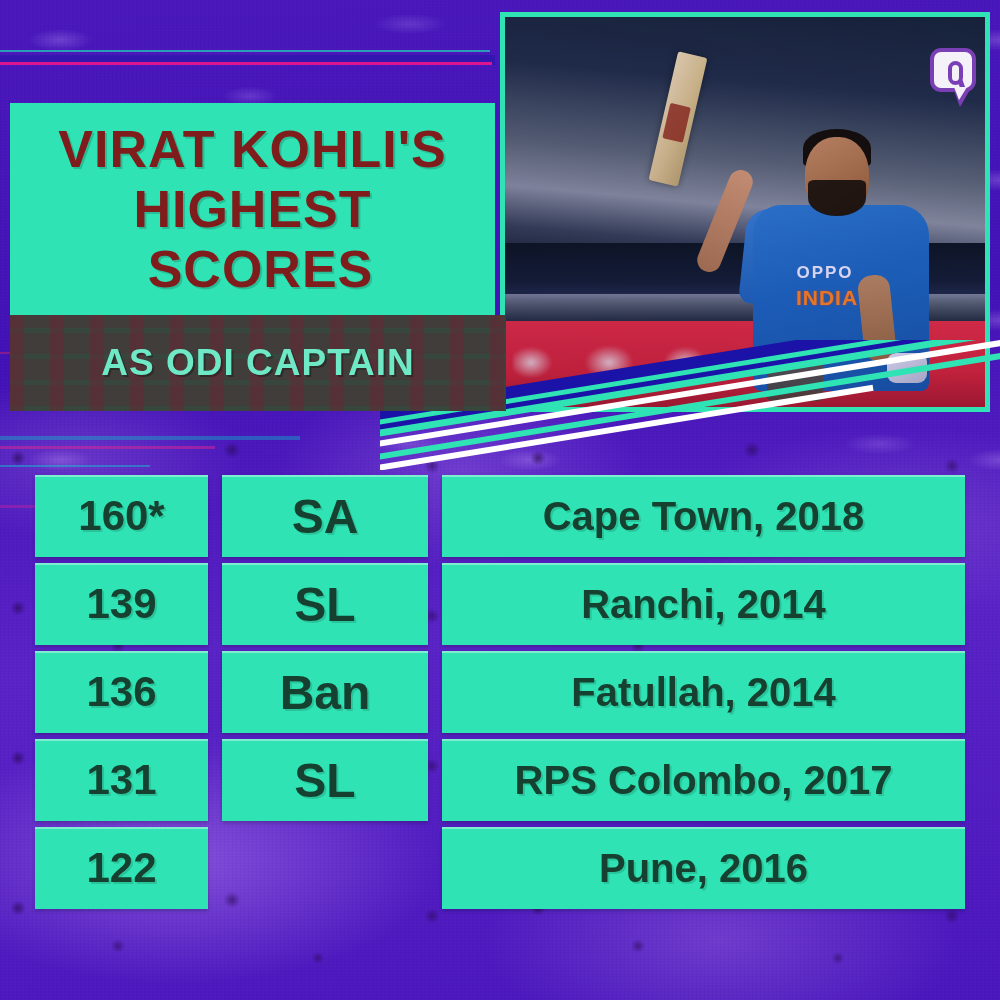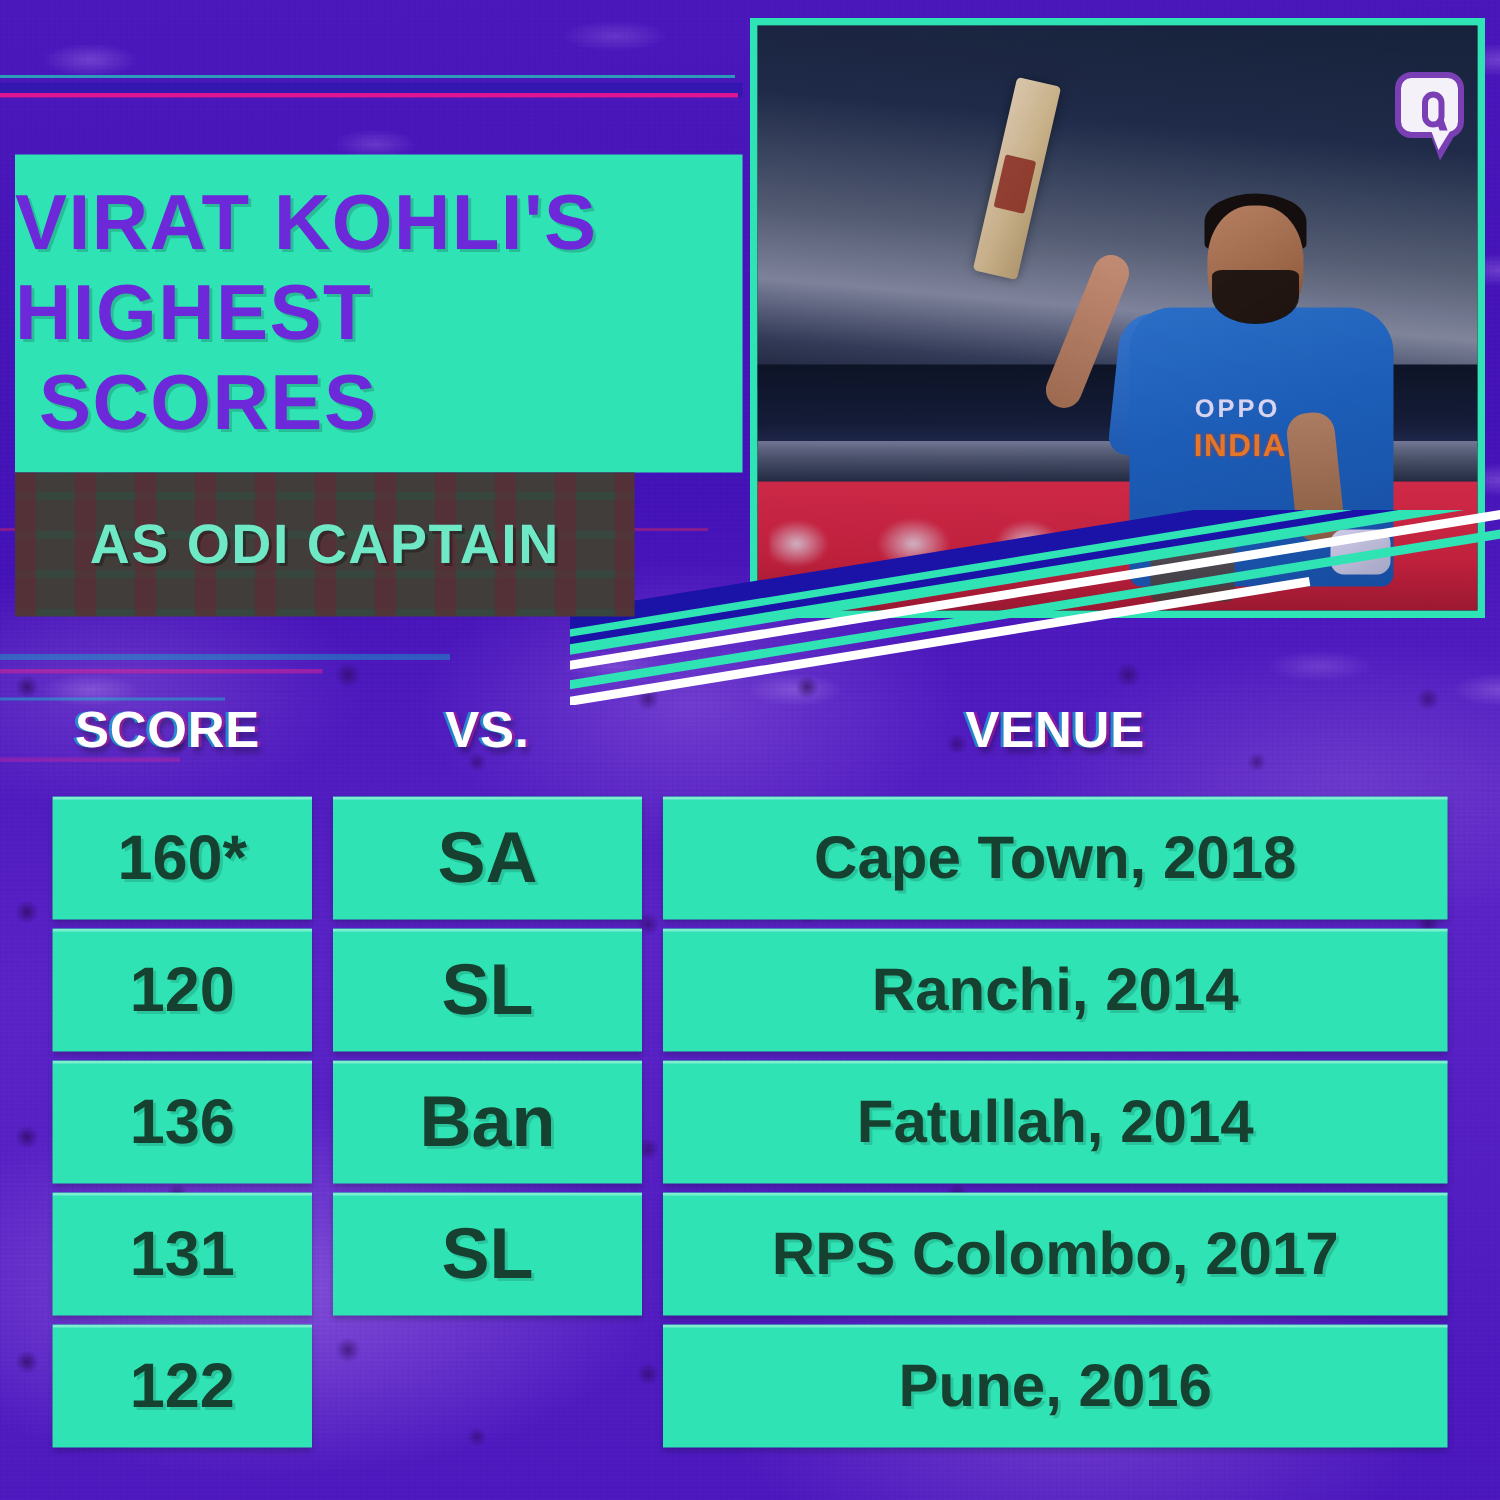--- a/index.html
+++ b/index.html
@@ -206,31 +206,31 @@
   .s3 { top:107px; background:#ffffff; height:6px; }
   .s4 { top:120px; background:#2FE3B4; height:6px; }
   .s5 { top:131px; background:#ffffff; height:6px; width:540px; }
 
   
   #title-panel {
     position:absolute; left:10px; top:103px; width:485px; height:212px;
     background:#2FE3B4;
   }
   #title-panel .ttl {
-    color:#6d28d9; font-weight:900; text-align:left;
+    color:#7f1d1d; font-weight:900; text-align:center;
     letter-spacing:1px; line-height:1.0;
     text-shadow:2px 2px 0 rgba(0,0,0,.16);
     font-family:"Liberation Sans", sans-serif;
   }
   .ttl-1 { font-size:52px; margin-top:20px; letter-spacing:0px; }
   .ttl-2 { font-size:52px; margin-top:8px; }
   .ttl-3 { font-size:52px; margin-top:8px;padding-left:16px; }
 
   #subtitle-band {
-    position:absolute; left:10px; top:315px; width:413px; height:96px;
+    position:absolute; left:10px; top:315px; width:496px; height:96px;
     background:#403D3A; overflow:hidden;
   }
   .sub-noise {
     position:absolute; inset:0; opacity:.5;
     background-image:
       repeating-linear-gradient(90deg, rgba(140,20,50,.55) 0 14px, transparent 14px 40px),
       repeating-linear-gradient(0deg, rgba(20,110,80,.40) 0 5px, transparent 5px 26px);
   }
   #subtitle-band .sub {
     position:relative;
@@ -327,34 +327,29 @@
   <div class="ttl ttl-3">SCORES</div>
 </div>
 
 <div id="subtitle-band">
   <div class="sub-noise"></div>
   <div class="sub">AS ODI CAPTAIN</div>
 </div>
 
 <div id="table">
 
-  <div class="thead">
-    <div class="th th-score">SCORE</div>
-    <div class="th th-vs">VS.</div>
-    <div class="th th-venue">VENUE</div>
-  </div>
 
   <div class="trow">
     <div class="cell c-score">160*</div>
     <div class="cell c-vs">SA</div>
     <div class="cell c-venue">Cape Town, 2018</div>
   </div>
 
   <div class="trow">
-    <div class="cell c-score">120</div>
+    <div class="cell c-score">139</div>
     <div class="cell c-vs">SL</div>
     <div class="cell c-venue">Ranchi, 2014</div>
   </div>
 
   <div class="trow">
     <div class="cell c-score">136</div>
     <div class="cell c-vs">Ban</div>
     <div class="cell c-venue">Fatullah, 2014</div>
   </div>
 

